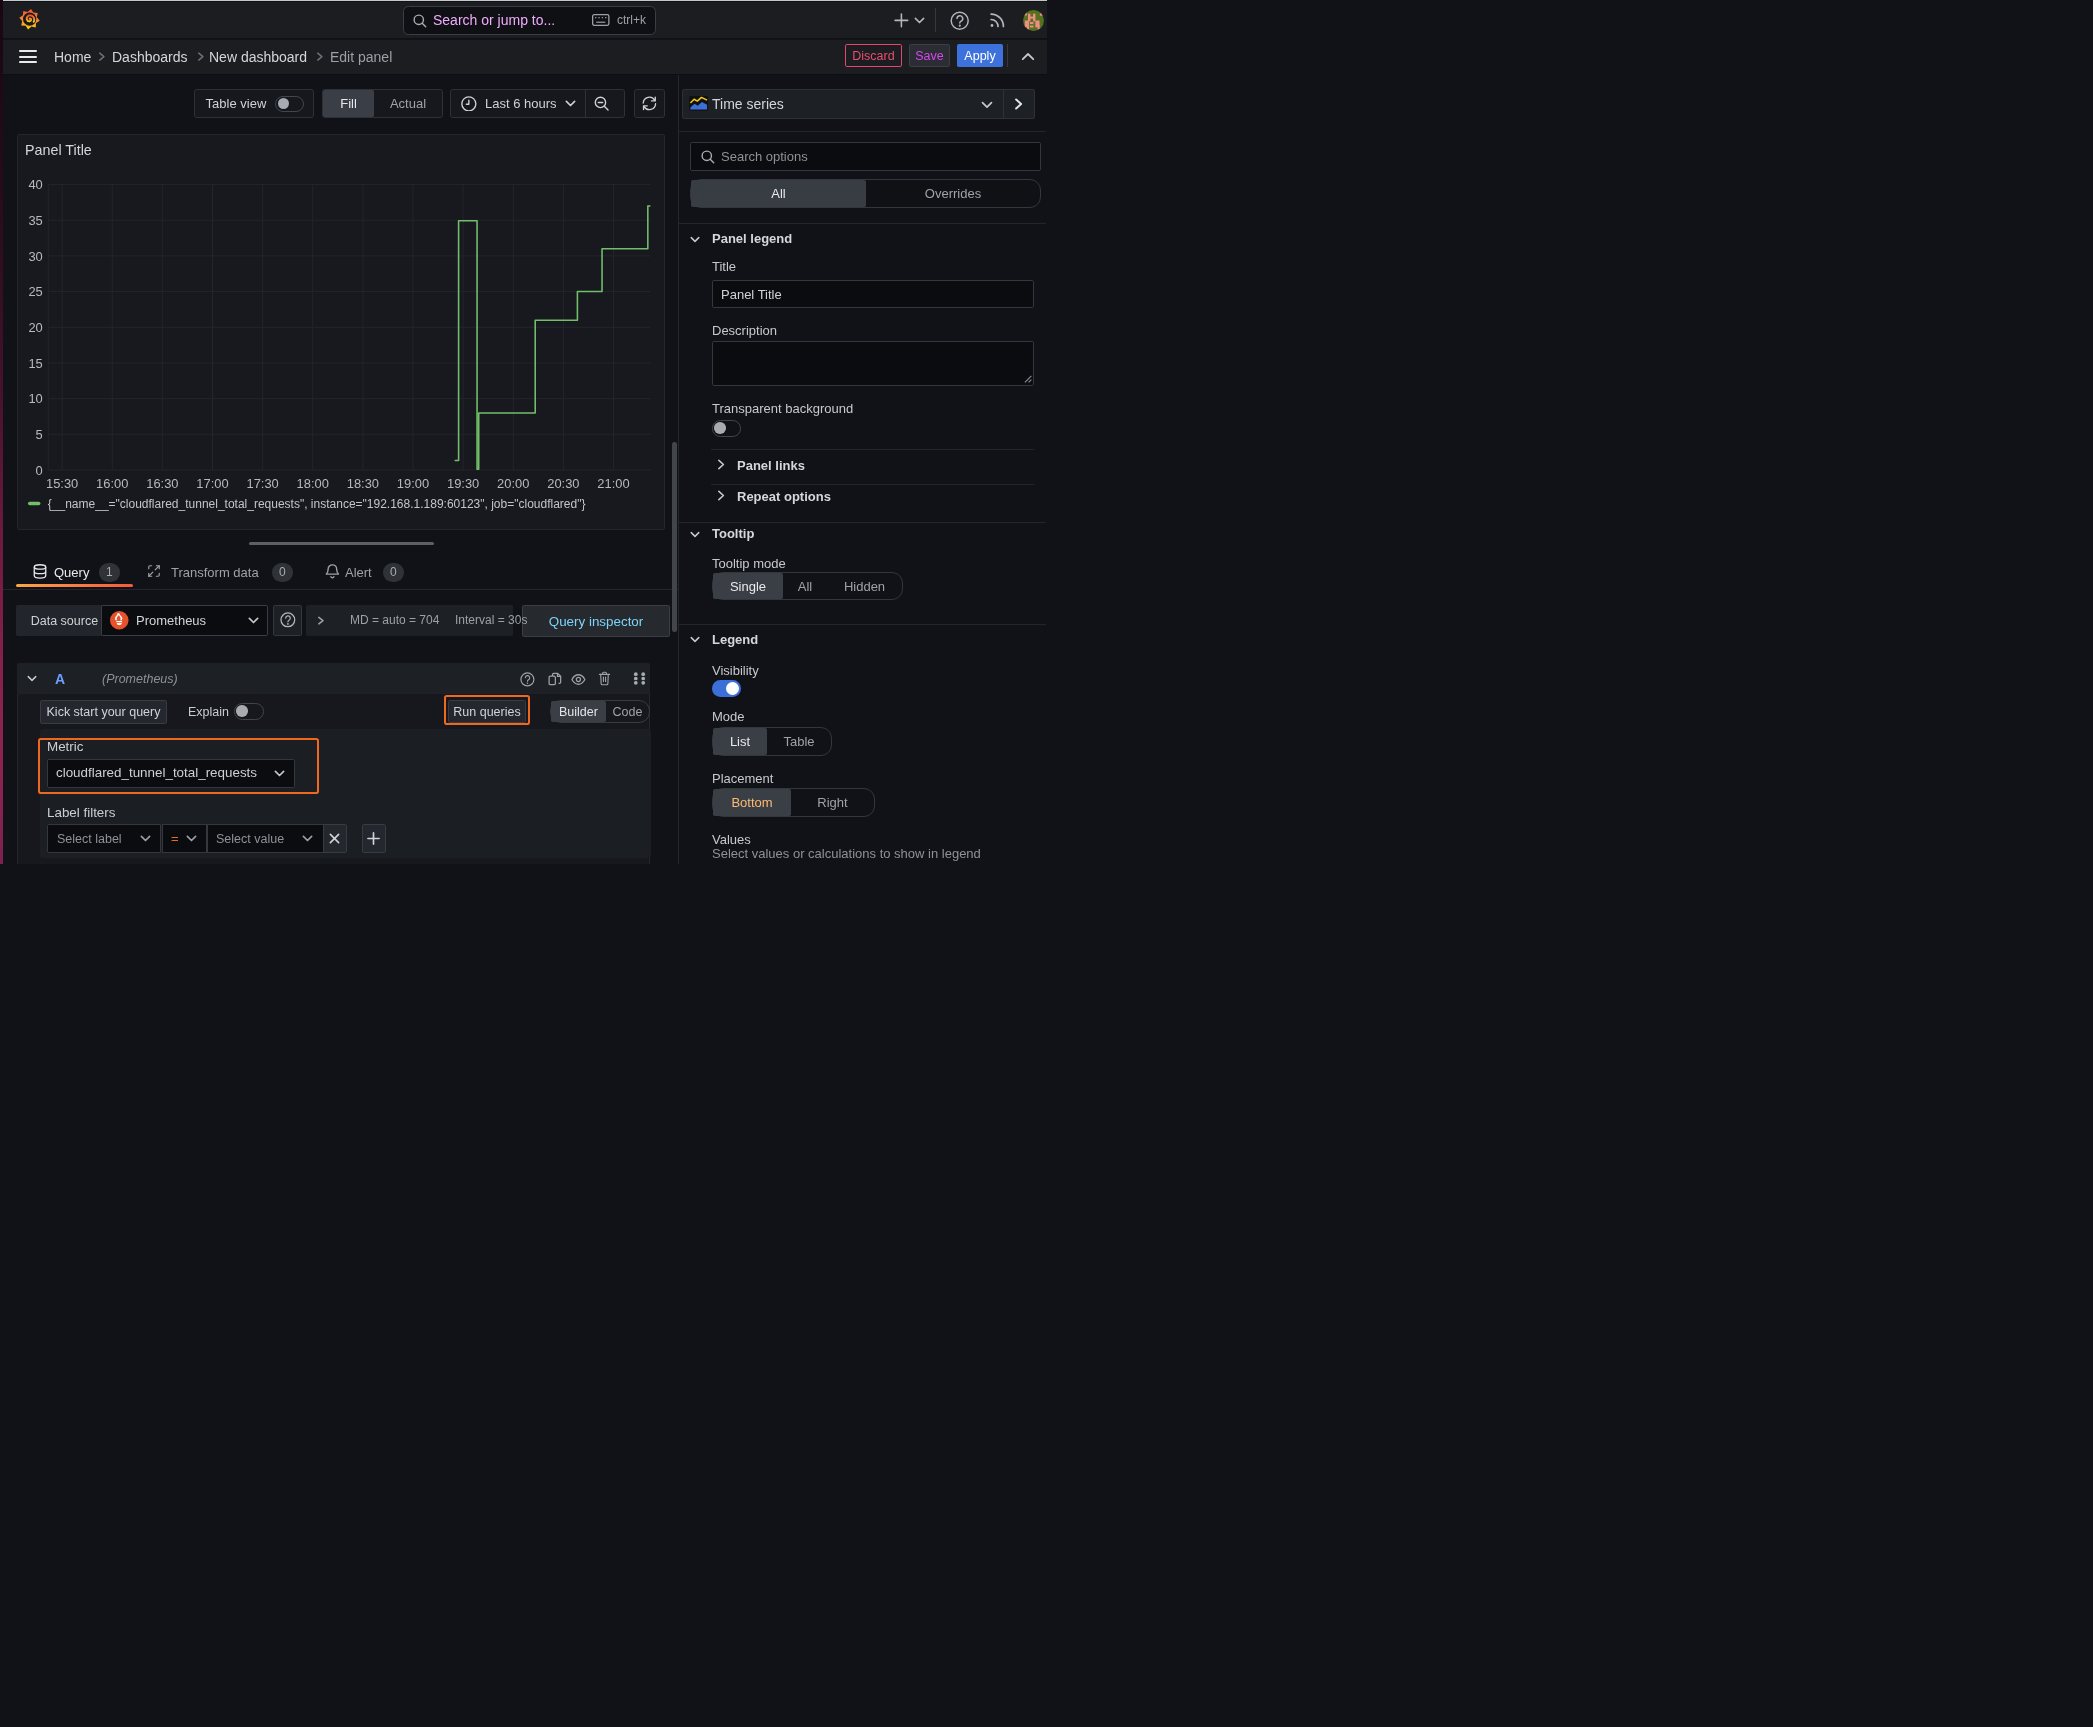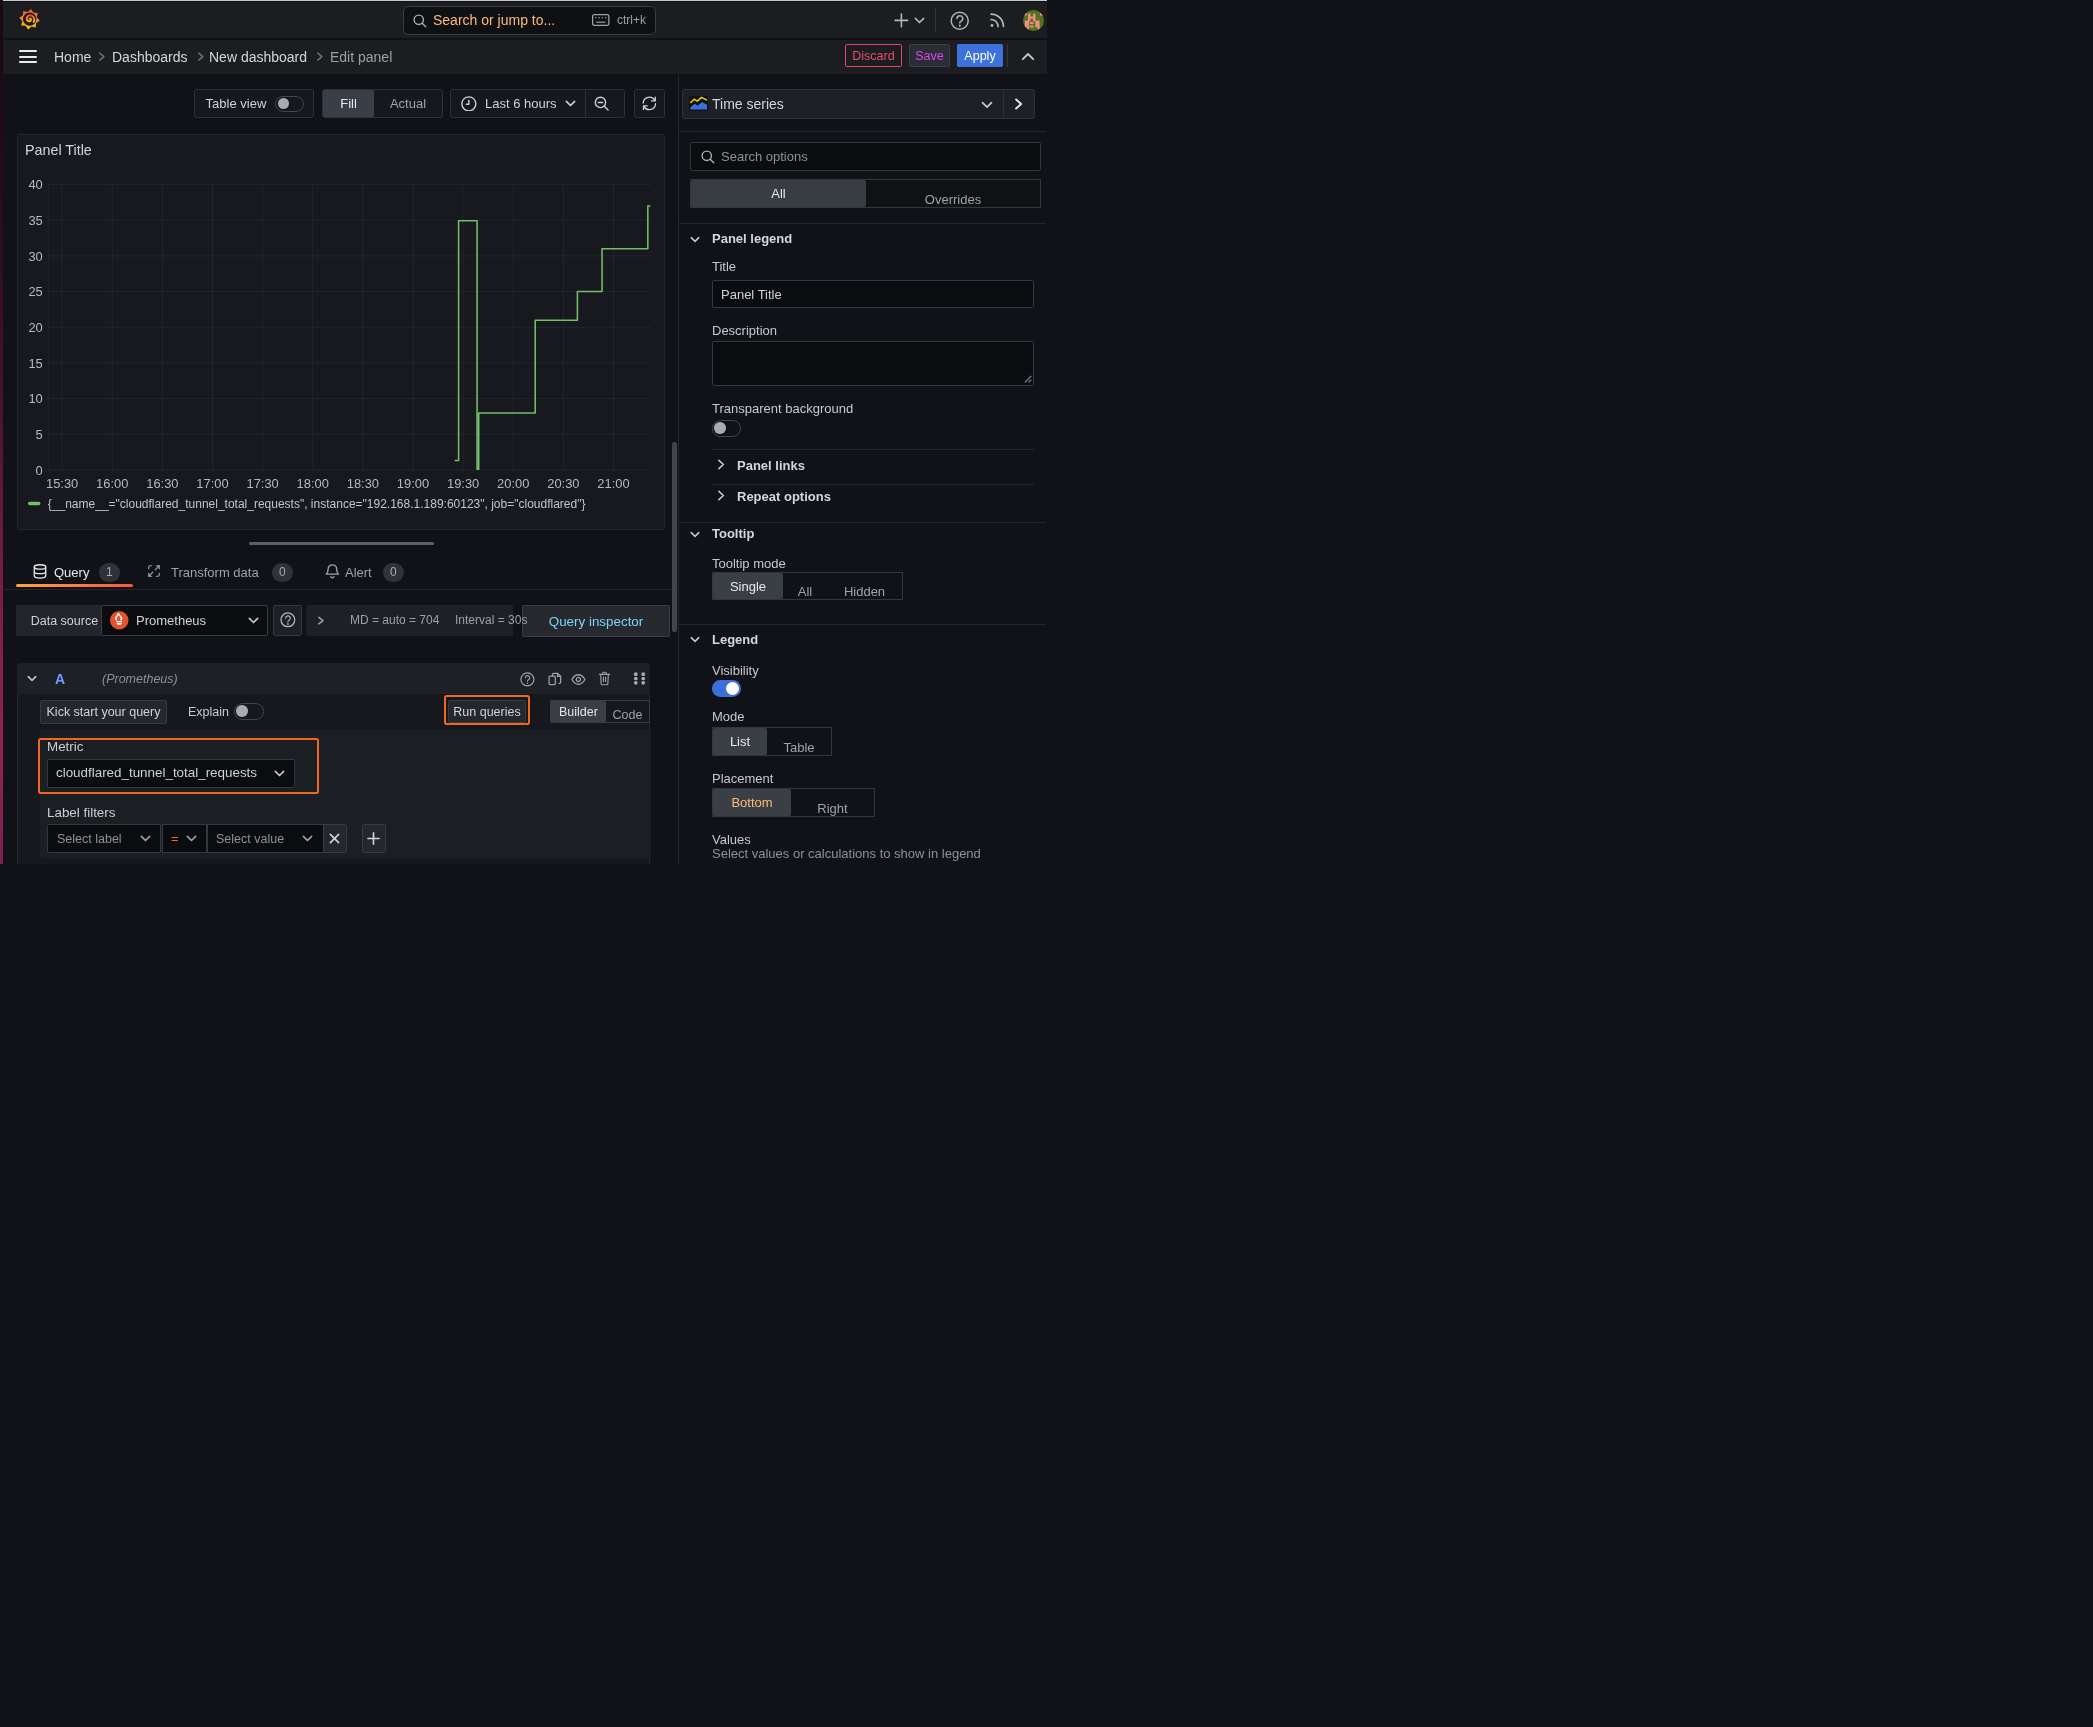--- a/index.html
+++ b/index.html
@@ -4,25 +4,25 @@
 *{margin:0;padding:0;box-sizing:border-box;-webkit-font-smoothing:antialiased}
 html,body{width:1047px;height:864px;background:#111217;font-family:"Liberation Sans",sans-serif;overflow:hidden;position:relative}
 .abs{position:absolute}
 .txt{white-space:nowrap}
 
 #topline{left:2.8px;top:0;width:1044px;height:1.1px;background:#c6c7c9}
 #leftstrip{left:0;top:0;width:2.8px;height:864px;background:linear-gradient(180deg,#180712 0%,#260b1c 22%,#45122d 45%,#6d1a40 62%,#86204c 76%,#8e2351 88%,#7d2150 100%)}
 #nav{left:2.8px;top:1.8px;width:1044px;height:37px;background:#1b1d21;border-bottom:0.9px solid #101114}
 #crumbbar{left:2.8px;top:40px;width:1044px;height:35px;background:#1b1d21;border-bottom:0.9px solid #0d0e11}
 .searchbox{left:403px;top:6px;width:253px;height:29px;background:#0f1014;border:0.9px solid #3a3d43;border-radius:5.5px}
-.navtxt{color:#fdba74;font-size:14px;line-height:27px}
+.navtxt{color:#f0abfc;font-size:14px;line-height:27px}
 
 .btn{display:flex;align-items:center;justify-content:center;font-size:12.5px;border-radius:1.8px}
 .inp{background:#0b0c10;border:0.9px solid #34383e;border-radius:1.8px}
-.seg{border:0.9px solid #2f3237;border-radius:0;display:flex;align-items:flex-end}
+.seg{border:0.9px solid #2f3237;border-radius:11px;display:flex;align-items:center}
 .divh{background:#23252a;height:0.9px}
 
 .tbox{background:#16181d;border:0.9px solid #2e3136;border-radius:2.8px;display:flex;align-items:center;color:#d0d1d5;font-size:13px}
 
 #panel{left:17px;top:134px;width:648px;height:396px;background:#17191e;border:0.9px solid #24262b;border-radius:1.8px}
 
 #qcard{left:17px;top:663px;width:633px;height:201px;background:#16181d;border:0.9px solid #24272d;border-radius:2.8px 2.8px 0 0;border-bottom:none}
 #qhead{left:17px;top:663px;width:633px;height:31px;background:#1d2025;border-radius:2.8px 2.8px 0 0}
 #qinner{left:40px;top:729px;width:611px;height:129px;background:#1b1e23;border-radius:2.8px}
 .orangebox{border:2.3px solid #f0671f;border-radius:2.8px}

